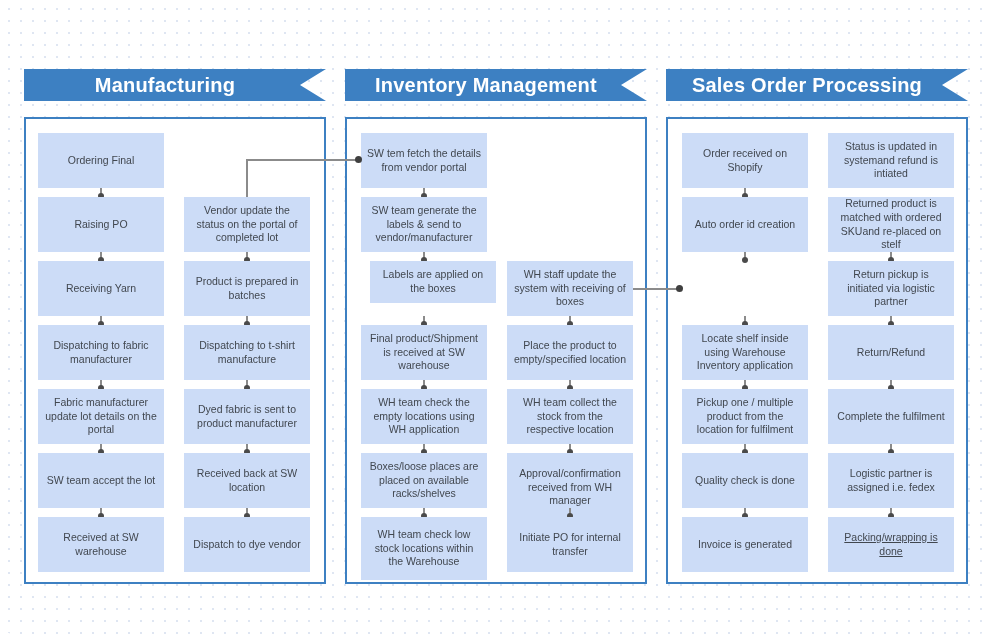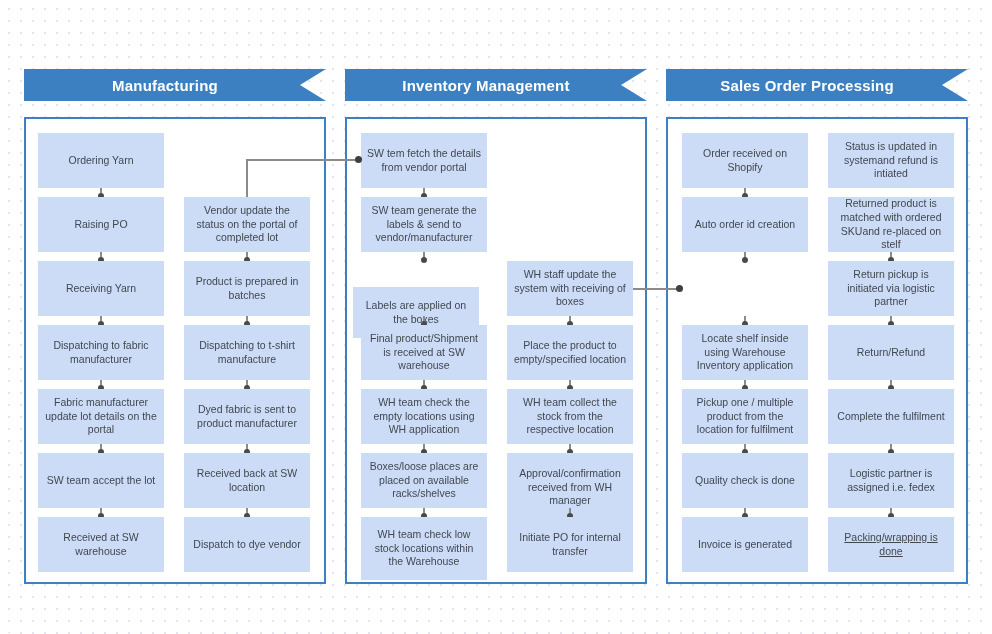--- a/index.html
+++ b/index.html
@@ -15,21 +15,21 @@
     background-size:12px 12px;
     background-position:3px 3px;
     border-radius:14px;
     box-sizing:border-box;
     overflow:hidden;
   }
   
   .banner{
     position:absolute;height:32px;background:#3d80c2;
     display:flex;align-items:center;justify-content:center;
-    color:#ffffff;font-size:15px;font-weight:bold;letter-spacing:.2px;
+    color:#ffffff;font-size:20px;font-weight:bold;letter-spacing:.2px;
     -webkit-clip-path:polygon(0 0, 100% 0, 100% 0, calc(100% - 26px) 50%, 100% 100%, 100% 100%, 0 100%);
     clip-path:polygon(0 0, 100% 0, 100% 0, calc(100% - 26px) 50%, 100% 100%, 100% 100%, 0 100%);
   }
   .banner span{transform:translateX(-10px);}
   
   .panel{
     position:absolute;border:2px solid #3d80c2;background:#ffffff;
     box-sizing:border-box;
   }
   
@@ -62,21 +62,21 @@
   </div>
   <div class="banner" style="left:666px;top:69px;width:302px;">
     <span>Sales Order Processing</span>
   </div>
 
   <div class="panel" style="left:24px;top:117px;width:302px;height:467px;"></div>
   <div class="panel" style="left:345px;top:117px;width:302px;height:467px;"></div>
   <div class="panel" style="left:666px;top:117px;width:302px;height:467px;"></div>
 
   <div class="node" style="left:38px;top:133px;width:126px;height:55px;">
-      <span>Ordering Yarn</span>
+      <span>Ordering Final</span>
     </div>
   <div class="arrow" style="left:100px;top:188px;height:9px;"></div>
   <div class="node" style="left:38px;top:197px;width:126px;height:55px;">
       <span>Raising PO</span>
     </div>
   <div class="arrow" style="left:100px;top:252px;height:9px;"></div>
   <div class="node" style="left:38px;top:261px;width:126px;height:55px;">
       <span>Receiving Yarn</span>
     </div>
   <div class="arrow" style="left:100px;top:316px;height:9px;"></div>
@@ -121,21 +121,21 @@
     </div>
 
   <div class="node" style="left:361px;top:133px;width:126px;height:55px;">
       <span>SW tem fetch the details from vendor portal</span>
     </div>
   <div class="arrow" style="left:423px;top:188px;height:9px;"></div>
   <div class="node" style="left:361px;top:197px;width:126px;height:55px;">
       <span>SW team generate the labels &amp; send to vendor/manufacturer</span>
     </div>
   <div class="arrow" style="left:423px;top:252px;height:9px;"></div>
-  <div class="node" style="left:353px;top:261px;width:126px;height:51px;margin-top:26px;">
+  <div class="node" style="left:370px;top:261px;width:126px;height:42px;">
       <span>Labels are applied on the boxes</span>
     </div>
   <div class="arrow" style="left:423px;top:316px;height:9px;"></div>
   <div class="node" style="left:361px;top:325px;width:126px;height:55px;">
       <span>Final product/Shipment is received at SW warehouse</span>
     </div>
   <div class="arrow" style="left:423px;top:380px;height:9px;"></div>
   <div class="node" style="left:361px;top:389px;width:126px;height:55px;">
       <span>WH team check the empty locations using WH application</span>
     </div>

